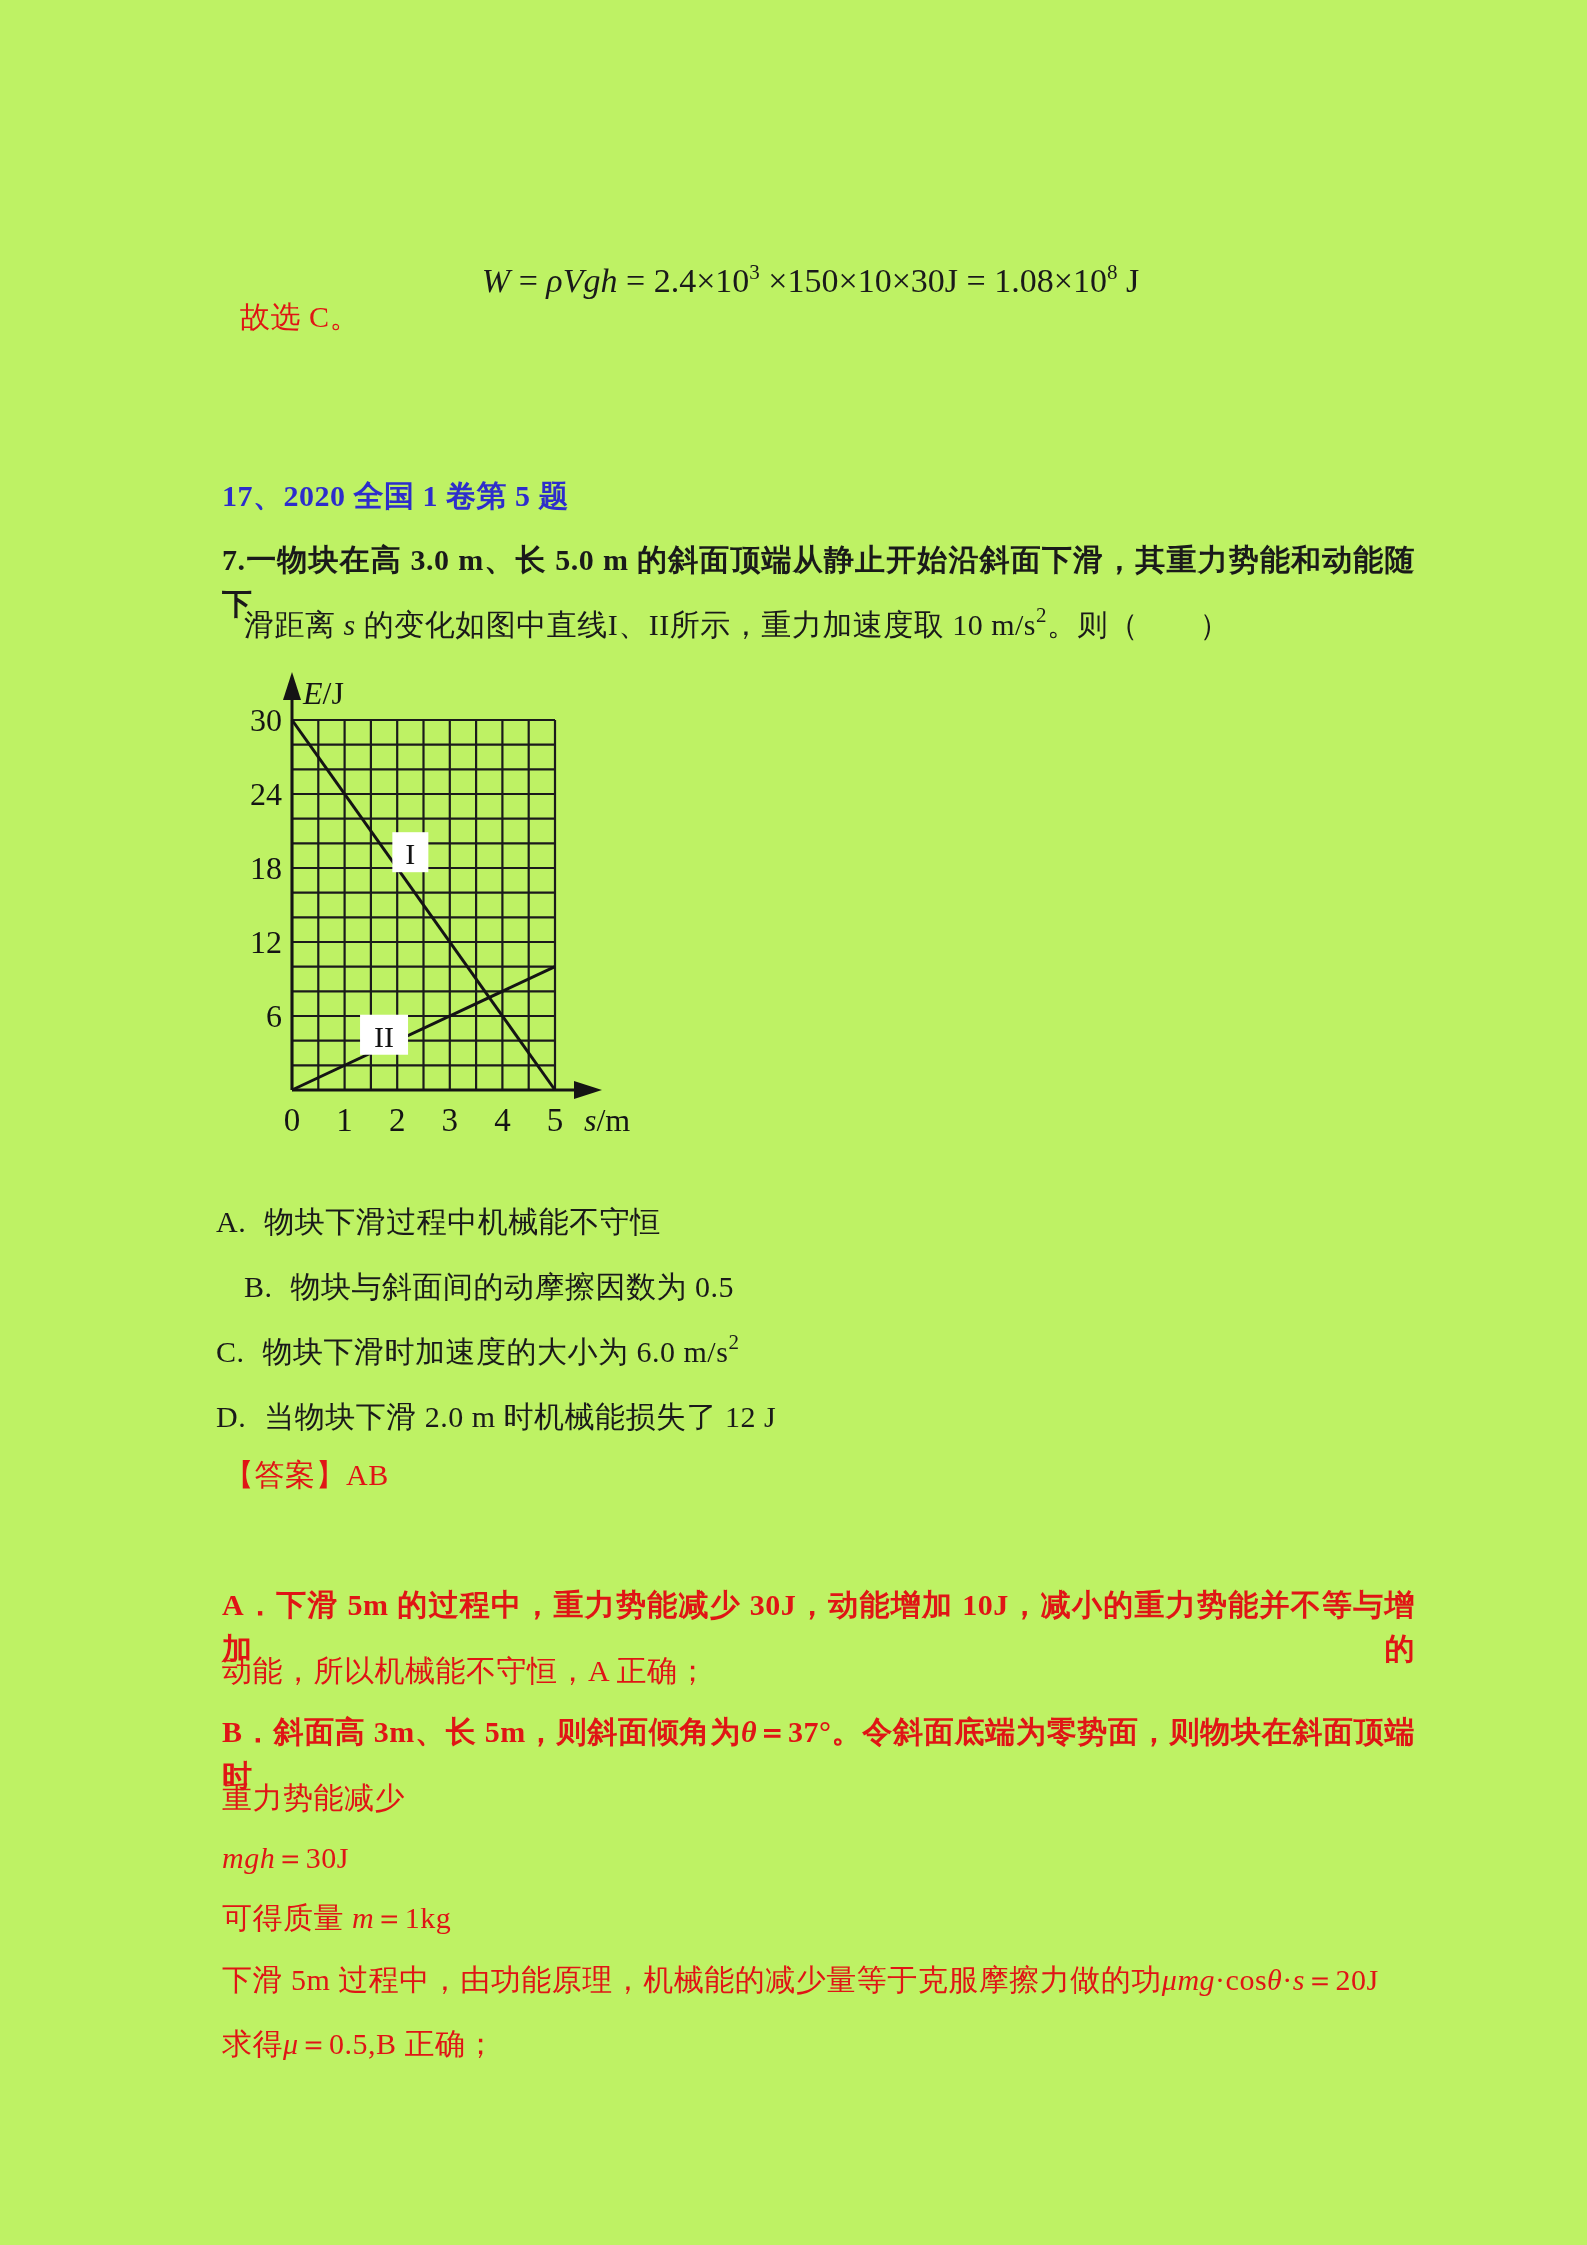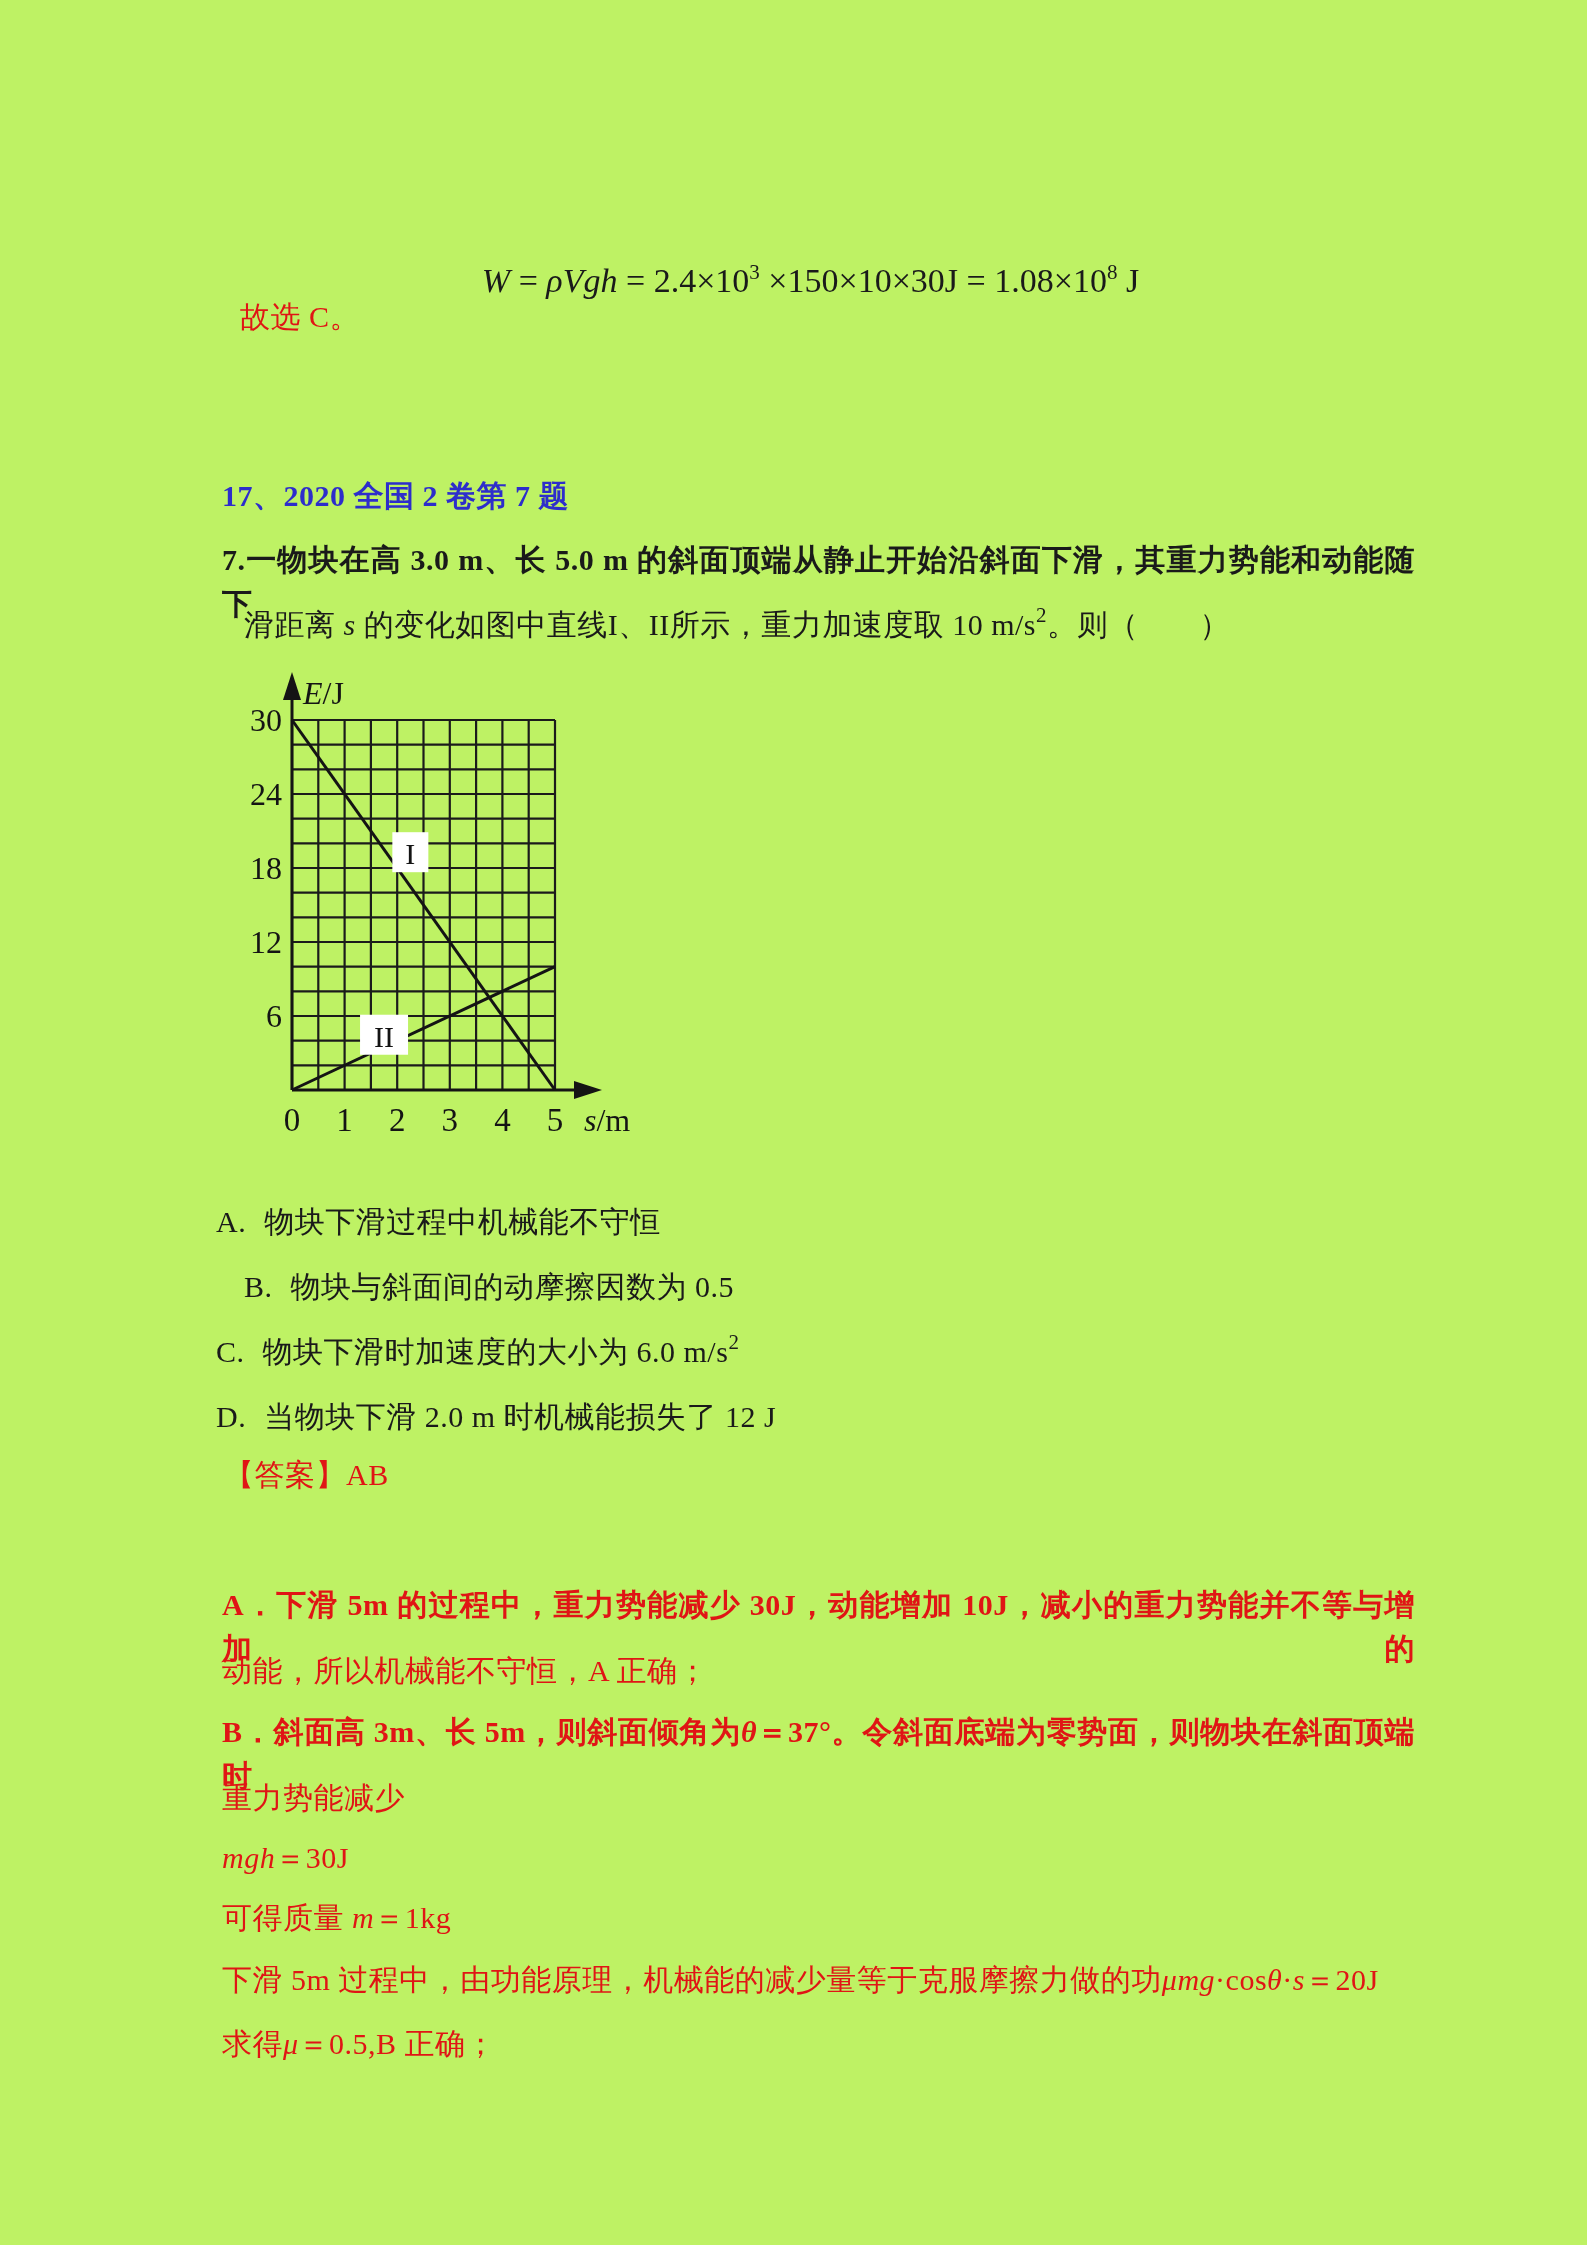--- a/index.html
+++ b/index.html
@@ -45,21 +45,21 @@
 <body>
 
 <div class="page">
 
   <div class="formula">
     <span class="it">W</span><span> = </span><span class="it">ρVgh</span><span> = 2.4×10</span><span class="sup">3</span><span> ×150×10×30J = 1.08×10</span><span class="sup">8</span><span> J</span>
   </div>
 
   <div class="line red" style="top:295px;left:240px;">故选 C。</div>
 
-  <div class="line blue" style="top:474px;">17、2020 全国 2 卷第 7 题</div>
+  <div class="line blue" style="top:474px;">17、2020 全国 1 卷第 5 题</div>
 
   <div class="line stretch" style="top:538px;">7.一物块在高 3.0 m、长 5.0 m 的斜面顶端从静止开始沿斜面下滑，其重力势能和动能随下</div>
   <div class="line" style="top:603px;margin-left:22px;"><span>滑距离 </span><span class="it">s</span><span> 的变化如图中直线I、II所示，重力加速度取 10 m/s</span><span class="sup">2</span><span>。则（　　）</span></div>
 
   <svg id="graph-svg" width="500" height="492" viewBox="0 0 500 492">
       <line x1="112" y1="430" x2="112" y2="60" stroke="#1b1b1b" stroke-width="2.2"></line>
       <line x1="138.3" y1="430" x2="138.3" y2="60" stroke="#1b1b1b" stroke-width="2.2"></line>
       <line x1="164.6" y1="430" x2="164.6" y2="60" stroke="#1b1b1b" stroke-width="2.2"></line>
       <line x1="190.89999999999998" y1="430" x2="190.89999999999998" y2="60" stroke="#1b1b1b" stroke-width="2.2"></line>
       <line x1="217.2" y1="430" x2="217.2" y2="60" stroke="#1b1b1b" stroke-width="2.2"></line>

